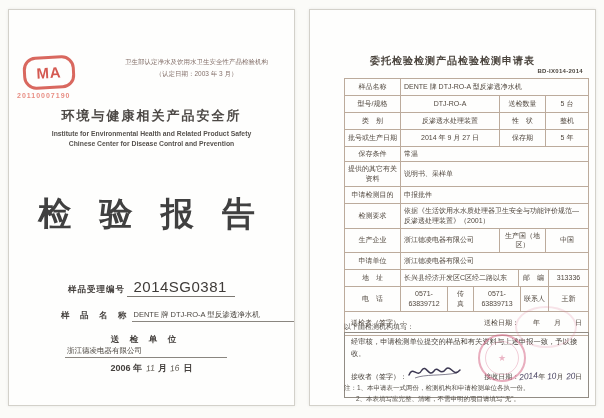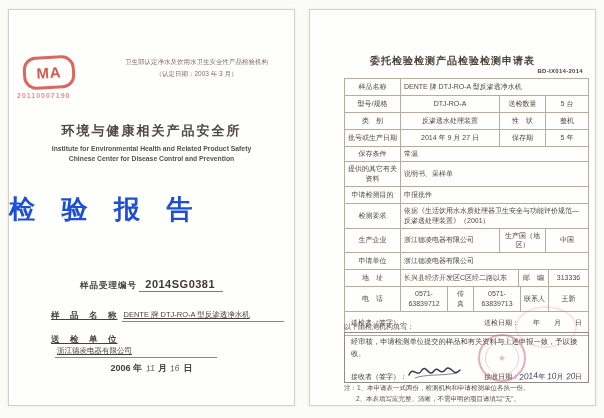--- a/index.html
+++ b/index.html
@@ -29,34 +29,34 @@
   .cma-number{
     position:absolute;left:8px;top:82px;width:90px;
     color:rgba(226,112,100,0.8);font-size:7px;font-weight:bold;letter-spacing:1px;
   }
   .accreditation{
     position:absolute;right:10px;top:46px;width:175px;text-align:center;
     font-size:6.5px;color:#84706a;line-height:1.9;
   }
   .org-block{position:absolute;left:0;top:94px;width:100%;text-align:center;color:#4c4845;}
   .org-cn1{font-size:13px;font-weight:bold;letter-spacing:4px;}
-  .org-cn2{font-size:13px;font-weight:bold;letter-spacing:2px;margin-top:18px;}
+  .org-cn2{font-size:13px;font-weight:bold;letter-spacing:2px;margin-top:3px;}
   .org-en{font-size:6.8px;font-weight:bold;color:#56524e;line-height:1.5;margin-top:4px;}
   .report-title{
-    position:absolute;left:0;top:182px;width:100%;
-    font-size:26px;font-weight:bold;letter-spacing:10px;color:#1d4ed8;
+    position:absolute;left:0;top:182px;width:100%;text-align:center;
+    font-size:33px;font-weight:bold;letter-spacing:10px;color:#404040;
     font-family:"Liberation Serif","DejaVu Serif",serif;
   }
   .accept-line{position:absolute;left:0;top:268px;width:100%;text-align:center;font-size:8.5px;color:#45413e;}
   .accept-label{font-weight:bold;letter-spacing:1px;text-align:right;}
   .accept-value{
     display:inline-block;border-bottom:1px solid #7c7872;padding:0 8px 1px 6px;
-    font-size:11px;letter-spacing:0.5px;color:#3f3b38;font-weight:bold;
-  }
-  .field-line{position:absolute;left:42px;font-size:8.5px;color:#45413e;display:flex;align-items:flex-start;text-decoration:underline;}
+    font-size:15px;letter-spacing:0.5px;color:#3f3b38;
+  }
+  .field-line{position:absolute;left:52px;font-size:8.5px;color:#45413e;display:flex;align-items:center;}
   .field-line .flabel{font-weight:bold;letter-spacing:1px;white-space:nowrap;}
   .field-line .fvalue{
     display:inline-block;border-bottom:1px solid #8a8680;width:158px;margin-left:4px;
     padding:0 2px 1px 2px;font-size:7.5px;color:#4a453f;white-space:nowrap;
   }
   .date-line{position:absolute;left:0;top:352px;width:100%;text-align:center;font-size:9px;font-weight:bold;color:#45413e;}
   .hw{
     display:inline-block;font-style:italic;font-weight:normal;
     color:#5d5850;transform:rotate(-6deg);font-size:8.5px;padding:0 1px;
   }
@@ -91,21 +91,21 @@
   .w-ph{width:47px;flex:none;}
   .w-fx{width:26px;flex:none;}
   .w-ct{width:28px;flex:none;}
   .h16{min-height:16px;} .h14{min-height:14px;} .h20{min-height:20px;}
   .h18{min-height:18px;} .h24{min-height:24px;} .h15{min-height:15px;}
   .tr-sign{min-height:19px;display:flex;justify-content:space-between;align-items:center;
     padding:2px 6px;font-size:7px;border-bottom:1px solid #bcab9c;}
   .fill-note{position:absolute;left:34px;top:312px;font-size:7px;color:#55504a;}
   .accept-box{
     position:absolute;left:34px;top:322px;width:245px;box-sizing:border-box;
-    border:1px solid #928c84;padding:3px 6px 0 6px;color:#48423c;
+    border:1px solid #928c84;padding:3px 6px 15px 6px;color:#48423c;
   }
   .accept-statement{font-size:7.3px;line-height:1.65;}
   .accept-sign-row{display:flex;justify-content:space-between;align-items:flex-end;margin-top:3px;font-size:7px;}
   .sig-wrap{display:flex;align-items:flex-end;}
   .accept-date .hw2{
     font-style:italic;color:#4b4563;font-size:8.5px;display:inline-block;transform:rotate(-7deg);
   }
   .notes{position:absolute;left:34px;top:372px;font-size:6.5px;color:#57524b;line-height:1.7;}
   .notes .n2{padding-left:12px;}
   .stamp{

